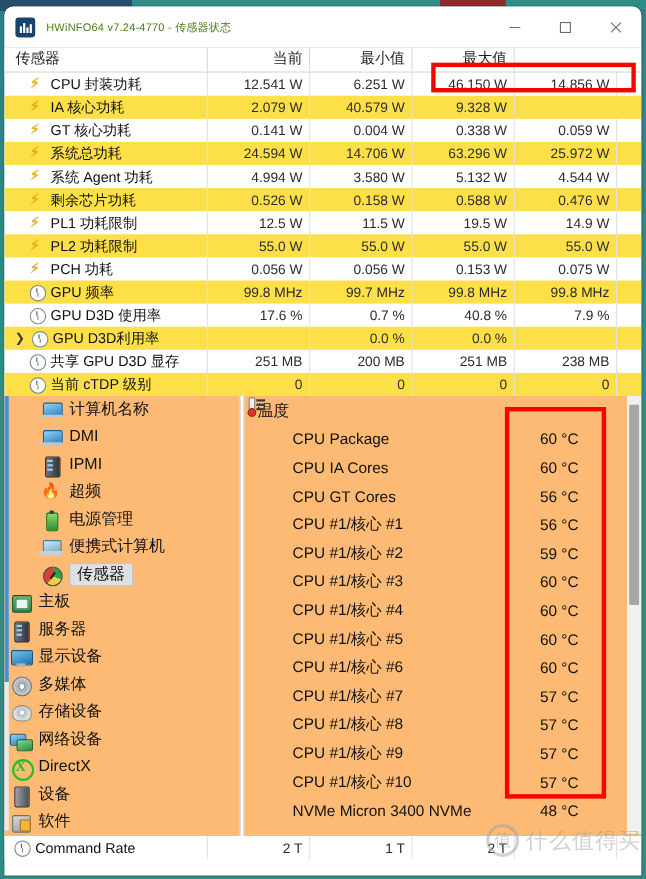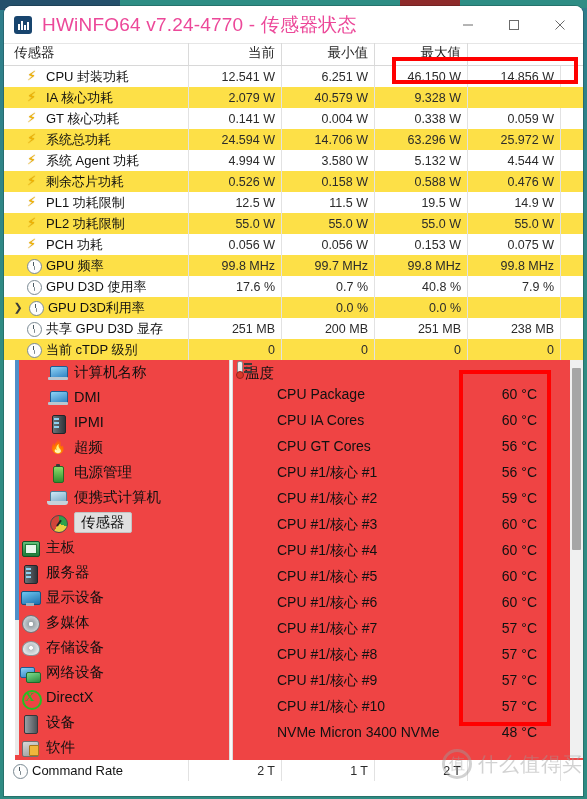--- a/index.html
+++ b/index.html
@@ -53,21 +53,21 @@
     flex:0 0 auto;
   }
   .app-icon i {
     position:absolute; bottom:4px; width:2px; background:#fff; display:block;
   }
   .app-icon i:nth-child(1){ left:4px;  height:6px; }
   .app-icon i:nth-child(2){ left:7px;  height:9px; }
   .app-icon i:nth-child(3){ left:10px; height:5px; }
   .app-icon i:nth-child(4){ left:13px; height:8px; }
   .title-text {
-    font-size:19px; color:#ec4899; letter-spacing:.2px;
+    font-size:10px; color:#4d7c0f; letter-spacing:.2px;
     white-space:nowrap;
   }
   .win-controls { margin-left:auto; display:flex; height:38px; }
   .win-btn {
     width:46px; height:38px;
     display:flex; align-items:center; justify-content:center;
     color:#6b6b6b; font-size:13px;
   }
   .win-btn svg { display:block; }
 
@@ -123,21 +123,21 @@
     box-shadow:1px 4px 0 -0.15px #4a5a63;
   }
   .expander {
     width:12px; margin-left:8px; margin-right:-2px;
     font-size:11px; color:#3a3a3a; flex:0 0 auto;
     display:flex; align-items:center; justify-content:center;
   }
   .nm { margin-left:0; }
 
   
-  .panes { display:flex; position:relative; background:#ef4444;margin-left:11px; }
+  .panes { display:flex; position:relative; background:#fdba74; }
   .pane-left  { width:214px; position:relative; }
   .pane-split { width:4px; background:#fafafa; border-left:1px solid #dcdcdc; border-right:1px solid #dcdcdc; }
   .pane-right { flex:1; position:relative; }
 
   .tree-item {
     display:flex; align-items:center; height:25px;
     font-size:14.5px; color:#111; padding-left:4px;
   }
   .tree-item .tico { width:22px; height:20px; position:relative; flex:0 0 auto; margin-right:5px; }
   .tree-item.indent { padding-left:32px; }
@@ -185,21 +185,21 @@
   .temp-row {
     display:flex; align-items:center; height:26px;
     font-size:14px; color:#111;
   }
   .temp-row .tico { margin-left:22px; margin-right:4px; width:20px; }
   .temp-row .tname { flex:0 0 auto; }
   .temp-row .tval {
     position:absolute; left:244px; width:60px; text-align:right;
     font-size:14px; color:#111;
   }
-  .temp-rel { position:relative; width:100%; display:flex; height:26px; }
+  .temp-rel { position:relative; width:100%; display:flex; align-items:center; height:26px; }
 
   
   .redbox {
     position:absolute; border:4px solid #ff0000; pointer-events:none;
     z-index:30;
   }
 
   
   .vscroll {
     position:absolute; width:13px; background:#f0f0f0;

